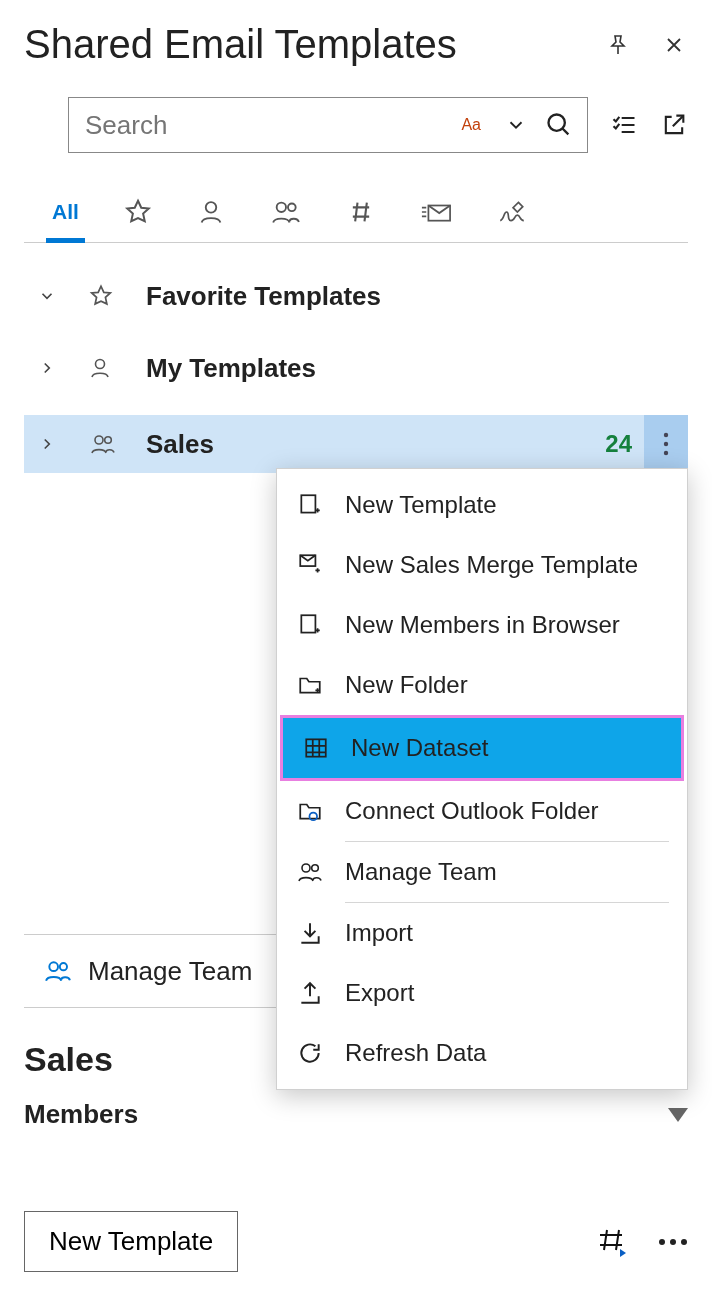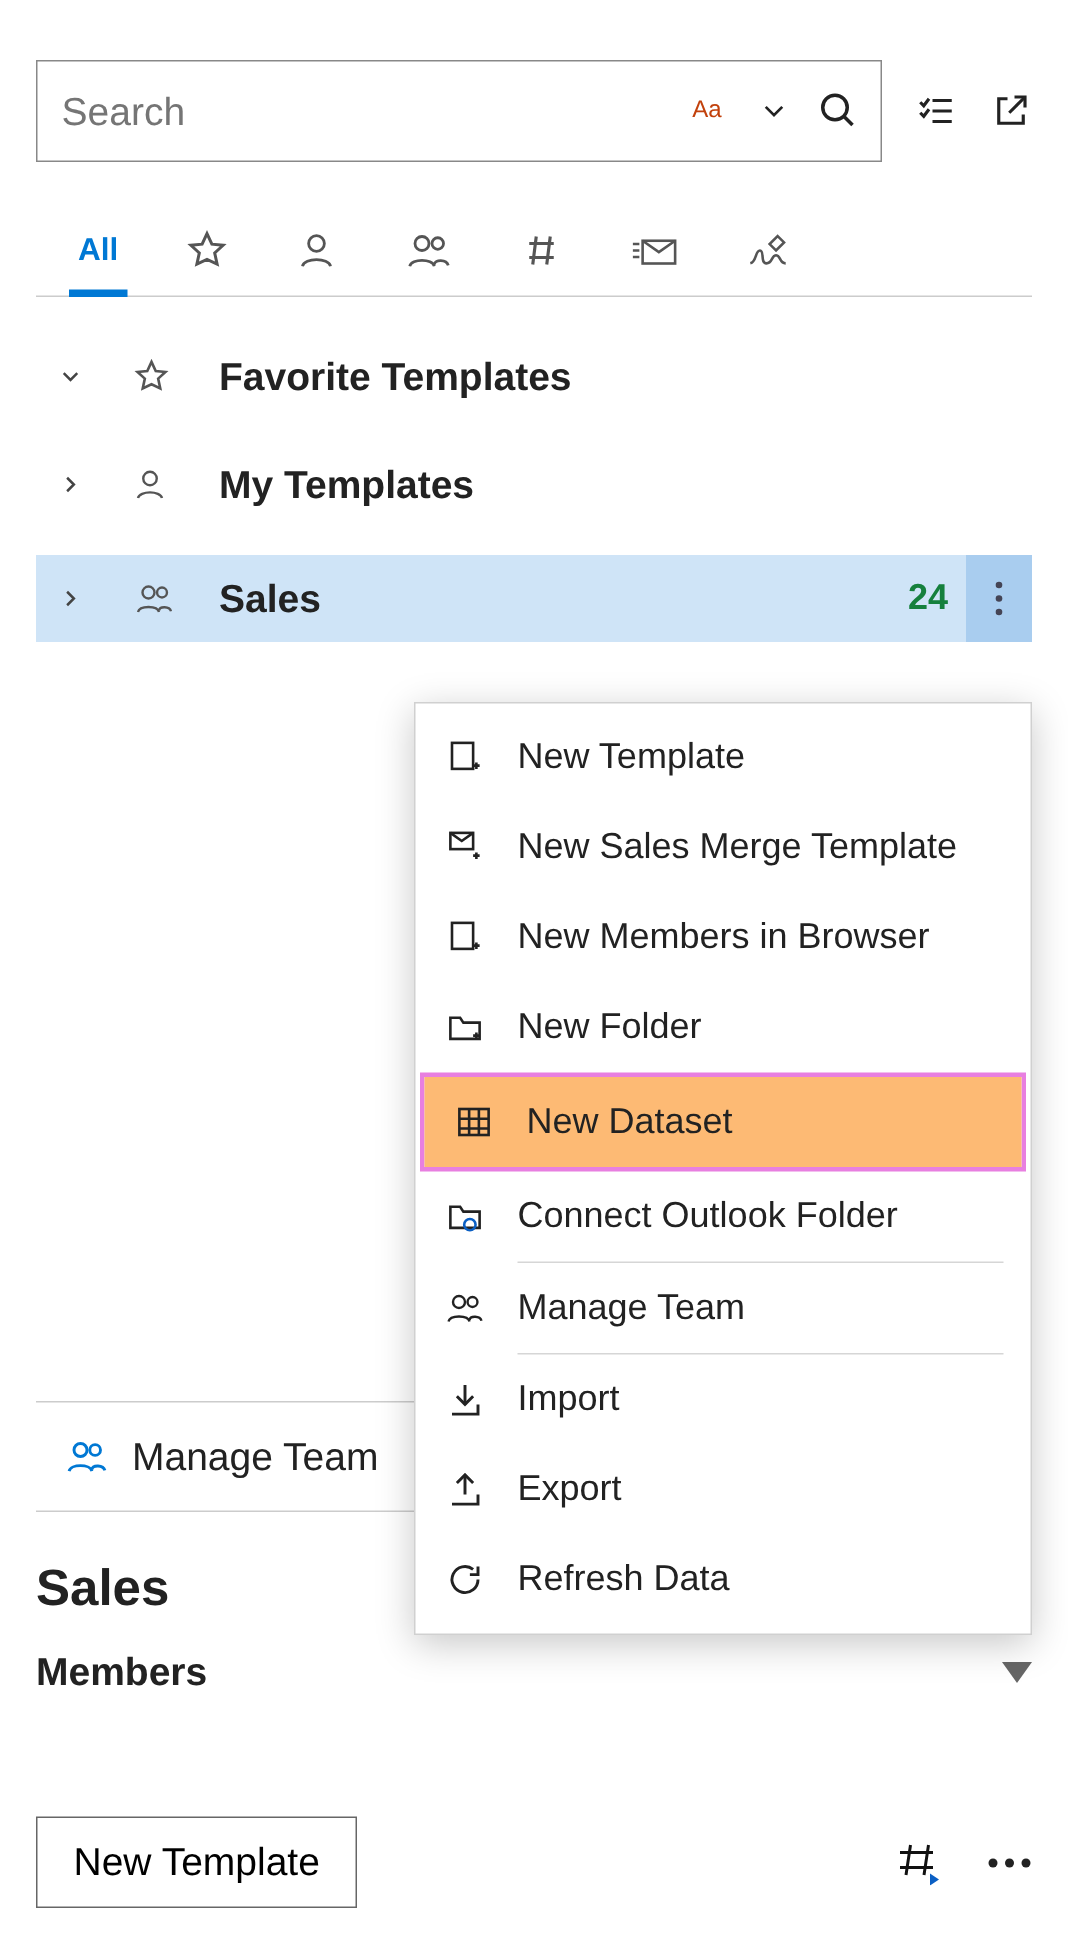--- a/index.html
+++ b/index.html
@@ -3,60 +3,76 @@
 <meta charset="utf-8">
 <style>
   * { box-sizing: border-box; }
   html,body { margin:0; padding:0; font-family:"Segoe UI",Arial,sans-serif; color:#222; background:#fff; }
   .pane { width:712px; height:1296px; position:relative; padding:18px 24px 0 24px; }
   .titlebar { display:flex; align-items:center; justify-content:space-between; padding:4px 0 8px 0;}
   .title { font-size:40px; font-weight:300; color:#222; }
   .title-icons { display:flex; gap:28px; align-items:center; }
   .icon-btn { width:28px; height:28px; display:flex; align-items:center; justify-content:center; cursor:pointer; color:#333; }
   .searchbar { display:flex; align-items:center; gap:22px; margin-top:22px; }
-  .search-wrap { flex:1; height:68px; border:1.5px solid #888; display:flex; align-items:center; padding:0 14px; }
+  .search-wrap { flex:1; height:56px; border:1.5px solid #888; display:flex; align-items:center; padding:0 14px;margin-left:44px; }
   .search-input { flex:1; border:none; outline:none; font-size:26px; color:#555; background:transparent; }
   .search-right { display:flex; align-items:center; gap:18px; }
   .aa { font-size:16px; color:#c2410c; padding:0 6px; }
   .tabs { display:flex; align-items:center; gap:32px; margin-top:28px; padding:0 6px 0 22px; border-bottom:1px solid #ccc; height:62px;}
   .tab { color:#444; font-size:21px; display:flex; align-items:center; height:100%; padding:0 6px; cursor:pointer; position:relative;}
   .tab.active { color:#0078d4; font-weight:600; }
   .tab.active::after { content:""; position:absolute; left:0; right:0; bottom:-1px; height:5px; background:#0078d4; }
   .tree { margin-top:24px; }
   .tree-row { display:flex; align-items:center; height:58px; padding:0 8px 0 14px; font-size:26px; gap:28px; cursor:pointer;}
   .tree-row.bold { font-weight:700; }
   .tree-row .chev { width:22px; text-align:center; color:#555;}
   .tree-row .row-icon { width:30px; text-align:center; color:#555;}
   .tree-row.selected { background:#cfe4f7; }
   .tree-row .count { margin-left:auto; color:#15803d; font-size:24px; padding-right:4px;}
   .kebab { width:44px; height:58px; display:flex; align-items:center; justify-content:center; background:#a9cdef; }
   .sel-wrap { display:flex; align-items:stretch; margin-top:18px;}
   .sel-wrap .tree-row { flex:1; }
   .context-menu { position:absolute; left:276px; top:468px; width:412px; background:#fff; border:1px solid #d0d0d0; box-shadow:0 6px 24px rgba(0,0,0,.22); padding:6px 0; z-index:50;}
   .menu-item { display:flex; align-items:center; gap:20px; height:60px; padding:0 18px; font-size:24px; color:#222; cursor:pointer; }
   .menu-item .mi-icon { width:30px; height:30px; display:flex; align-items:center; justify-content:center; color:#222;}
-  .menu-item.hover { background:#fdba74; }
+  .menu-item.hover { background:#0ea5e9; }
   .menu-hl { border:3px solid #e87fe0; margin:0px 3px;}
   .menu-sep { height:1px; background:#d6d6d6; margin:0 18px 0 68px; }
   .manage-row { position:absolute; left:24px; right:24px; top:934px; border-top:1px solid #ccc; border-bottom:1px solid #ccc; height:74px; display:flex; align-items:center; gap:14px; padding:0 18px; font-size:26px;}
   .manage-row .mi { color:#0078d4; }
   .details { position:absolute; left:24px; right:24px; top:1040px; }
   .details h2 { margin:0; font-size:34px; font-weight:700; }
   .members-row { display:flex; align-items:center; justify-content:space-between; margin-top:20px; font-size:26px; font-weight:600;}
   .bottom-bar { position:absolute; left:24px; right:24px; bottom:24px; display:flex; align-items:center; justify-content:space-between;}
   .new-tpl-btn { border:1.5px solid #666; padding:14px 24px; font-size:26px; background:#fff; cursor:pointer;}
   .bottom-right { display:flex; align-items:center; gap:28px; color:#222;}
   .scroll-dot { width:14px; height:14px; background:#555; border-radius:50%; position:absolute; right:2px; }
   svg { display:block; }
 </style>
 </head>
 <body>
 
 <div class="pane">
 
+  <div class="titlebar">
+    <div class="title">Shared Email Templates</div>
+    <div class="title-icons">
+      <div class="icon-btn">
+        <svg width="24" height="24" viewBox="0 0 24 24" fill="none" stroke="currentColor" stroke-width="1.6">
+            <path d="M9 3h6l-1 6 4 4H6l4-4-1-6z"></path>
+            <path d="M12 13v8"></path>
+          </svg>
+      </div>
+      <div class="icon-btn">
+        <svg width="20" height="20" viewBox="0 0 20 20" stroke="currentColor" stroke-width="1.8">
+            <path d="M4 4l12 12M16 4L4 16"></path>
+          </svg>
+      </div>
+    </div>
+  </div>
 
   <div class="searchbar">
     <div class="search-wrap">
       <input class="search-input" placeholder="Search" style="">
       <div class="search-right">
         <span class="aa">Aa</span>
         <span>
           <svg width="22" height="22" viewBox="0 0 24 24" fill="none" stroke="#222" stroke-width="2">
               <path d="M6 9l6 6 6-6"></path>
             </svg>

